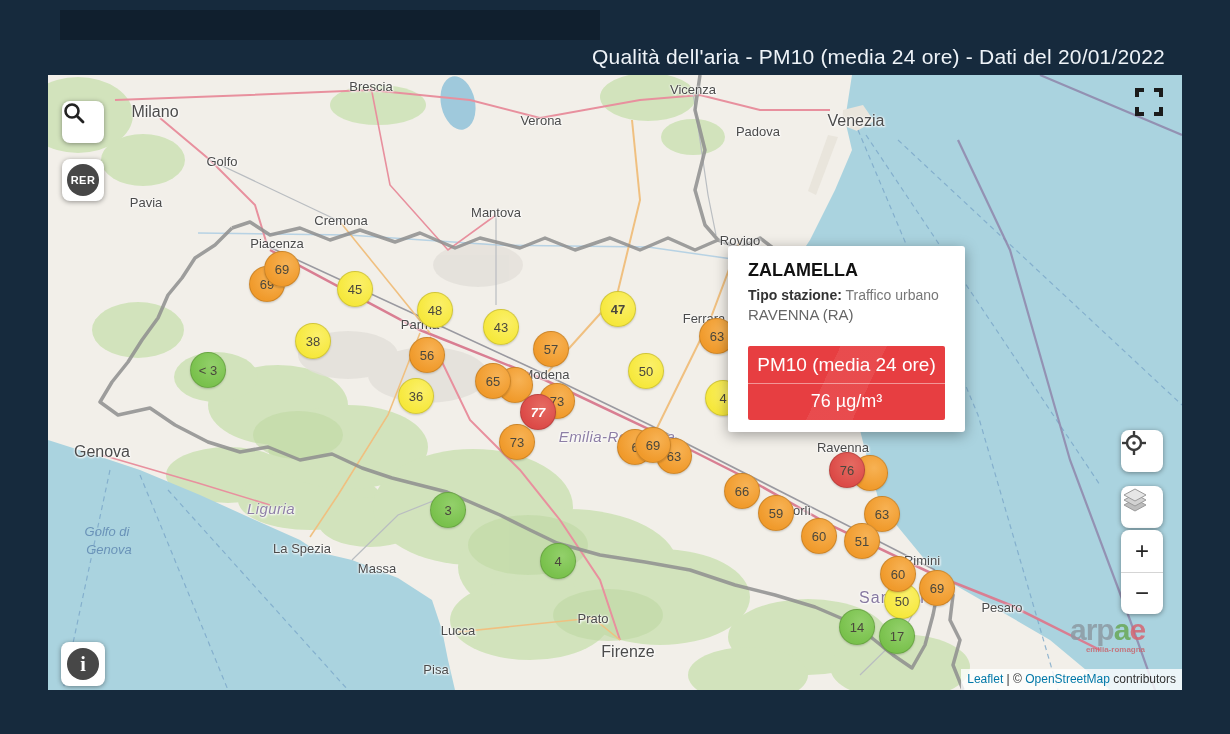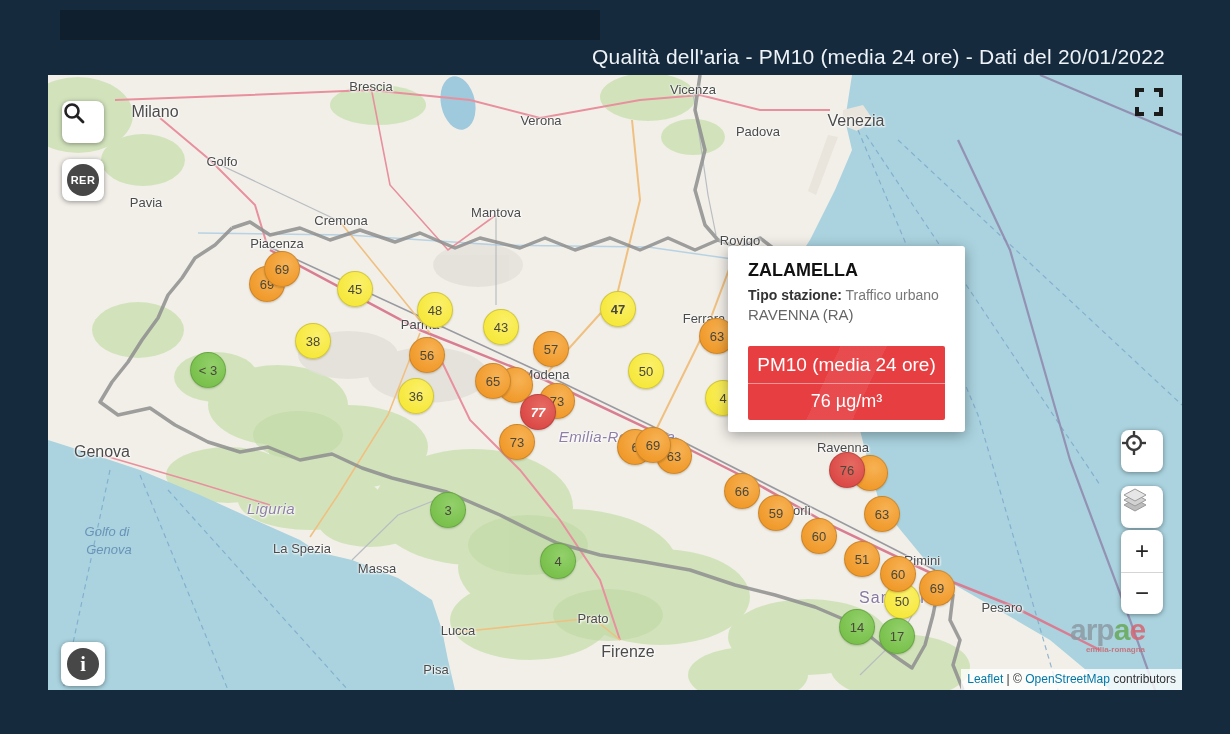--- a/index.html
+++ b/index.html
@@ -223,21 +223,21 @@
         <div class="marker orange" style="left: 608px; top: 346px;">63</div>
         <div class="marker orange" style="left: 587px; top: 335px;">69</div>
         <div class="marker orange" style="left: 676px; top: 381px;">66</div>
         <div class="marker orange" style="left: 710px; top: 403px;">59</div>
         <div class="marker orange" style="left: 753px; top: 426px;">60</div>
         <div class="marker green" style="left: 382px; top: 400px;">3</div>
         <div class="marker green" style="left: 492px; top: 451px;">4</div>
         <div class="marker orange" style="left: 804px; top: 363px;"></div>
         <div class="marker red" style="left: 781px; top: 360px;">76</div>
         <div class="marker orange" style="left: 816px; top: 404px;">63</div>
-        <div class="marker orange" style="left: 796px; top: 449px;">51</div>
+        <div class="marker orange" style="left: 796px; top: 431px;">51</div>
         <div class="marker yellow" style="left: 836px; top: 491px;">50</div>
         <div class="marker orange" style="left: 832px; top: 464px;">60</div>
         <div class="marker orange" style="left: 871px; top: 478px;">69</div>
         <div class="marker green" style="left: 791px; top: 517px;">14</div>
         <div class="marker green" style="left: 831px; top: 526px;">17</div>
       </div>
 
     <div class="popup">
       <div class="station">ZALAMELLA</div>
       <div class="line">

